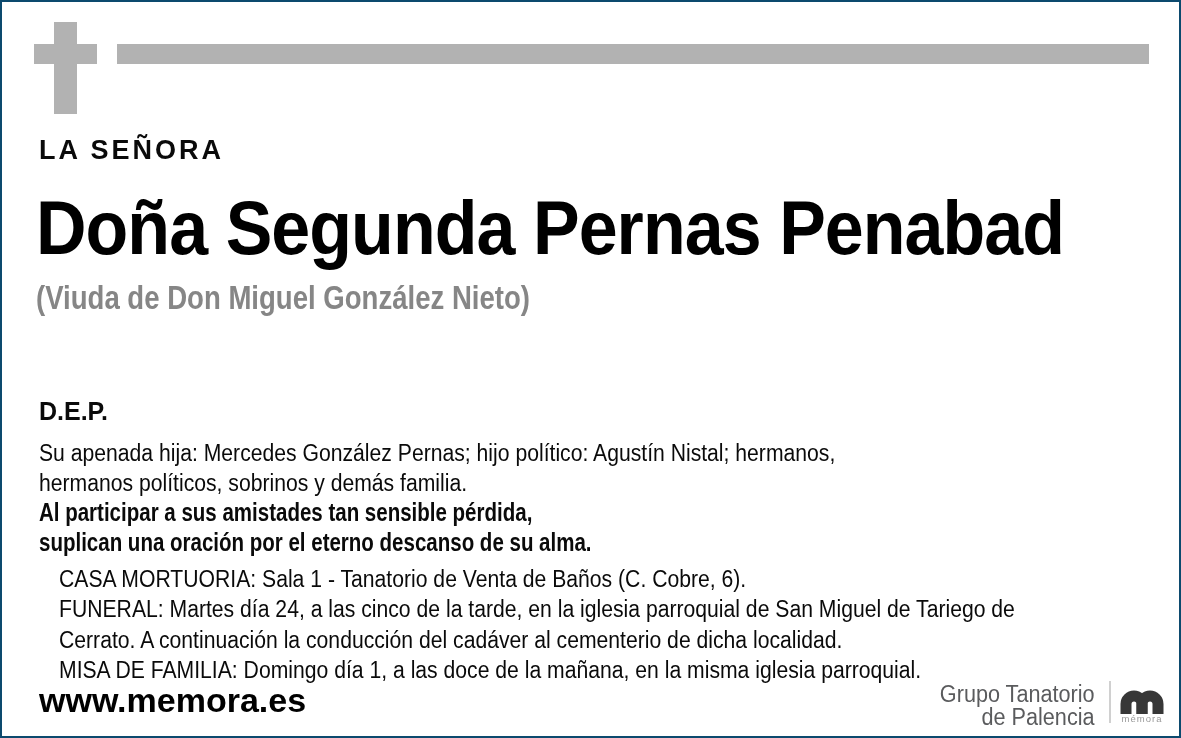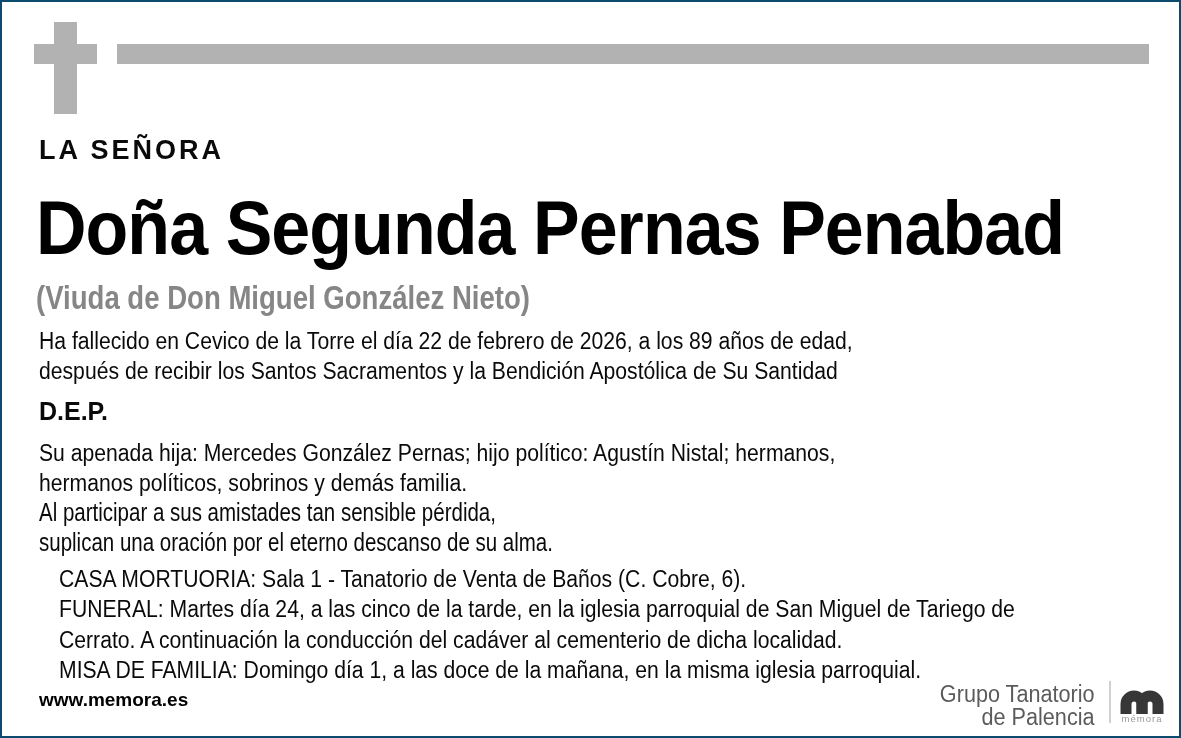--- a/index.html
+++ b/index.html
@@ -39,27 +39,27 @@
 
   .block{position:absolute;left:37px;}
   .txt{font-size:23px;line-height:30px;}
   .txt .ln{white-space:nowrap;transform:scaleX(0.92);transform-origin:0 50%;}
   .notice{top:324px;}
   .dep{
     position:absolute;left:37px;top:394px;
     font-size:25px;font-weight:bold;line-height:30px;white-space:nowrap;text-align:right;
   }
   .family{top:436px;}
-  .participation{top:495px;font-size:25px;font-weight:normal;line-height:30px;}
+  .participation{top:495px;font-size:25px;font-weight:bold;line-height:30px;}
   .participation .ln{white-space:nowrap;transform:scaleX(0.82);transform-origin:0 50%;}
   .details{top:562px;margin-left:20px;}
   .details .ln{line-height:30.4px;}
   .website{
     position:absolute;left:37px;top:683px;
-    font-size:19px;font-weight:bold;line-height:30px;white-space:nowrap;color:#000;
+    font-size:34px;font-weight:bold;line-height:30px;white-space:nowrap;color:#000;
   }
 
   
   .brand-text{
     position:absolute;right:84px;top:681px;
     text-align:right;font-size:23px;line-height:22.5px;
     color:#5a5b5d;transform:scaleX(0.94);transform-origin:100% 50%;
     white-space:nowrap;
   }
   .brand-divider{position:absolute;left:1107px;top:679px;width:2px;height:42px;background:#d0d0d0;}
@@ -80,24 +80,20 @@
     <div class="cross-h"></div>
   </div>
   <div class="toprule"></div>
 
   <div class="honorific">LA SEÑORA</div>
 
   <h1 class="title">Doña Segunda Pernas Penabad</h1>
 
   <div class="subtitle">(Viuda de Don Miguel González Nieto)</div>
 
-  <div class="block txt notice">
-    <div class="ln">Ha fallecido en Cevico de la Torre el día 22 de febrero de 2026, a los 89 años de edad,</div>
-    <div class="ln">después de recibir los Santos Sacramentos y la Bendición Apostólica de Su Santidad</div>
-  </div>
 
   <div class="dep">D.E.P.</div>
 
   <div class="block txt family">
     <div class="ln">Su apenada hija: Mercedes González Pernas; hijo político: Agustín Nistal; hermanos,</div>
     <div class="ln">hermanos políticos, sobrinos y demás familia.</div>
   </div>
 
   <div class="block participation">
     <div class="ln">Al participar a sus amistades tan sensible pérdida,</div>

